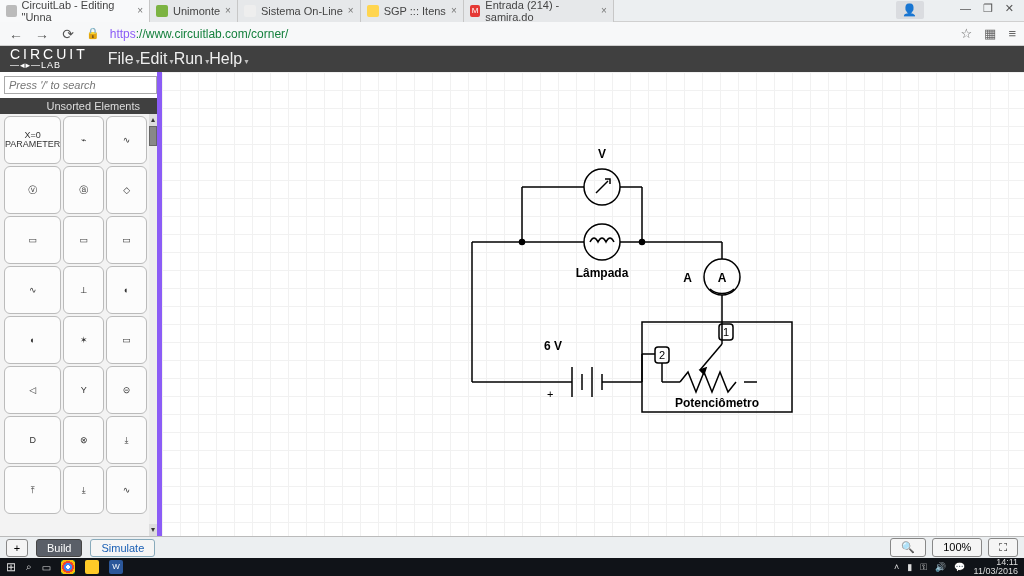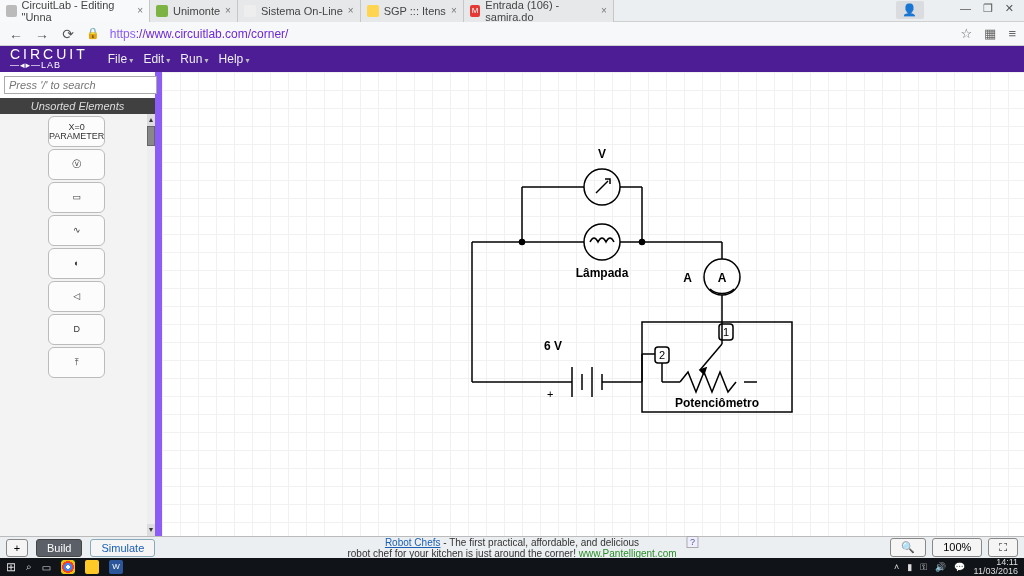--- a/index.html
+++ b/index.html
@@ -12,43 +12,43 @@
 .tab .close { color: #777; font-size: 10px; }
 .tab .fav { width: 12px; height: 12px; background: #bbb; border-radius: 2px; display:inline-block; }
 .win-controls { position: absolute; right: 0; top: 0; display: flex; gap: 12px; padding: 2px 10px; color: #555; font-size: 11px; }
 .win-user { position:absolute; right:100px; top:1px; width:28px; height:18px; background:#dadce0; border-radius:2px; display:flex; align-items:center; justify-content:center;}
 
 .addr-bar { height: 24px; display: flex; align-items: center; padding: 0 8px; gap: 10px; border-bottom: 1px solid #d0d0d0; background:#f7f8f9; }
 .nav-btn { color:#555; font-size:14px; width:16px; text-align:center; }
 .lock { color:#2a8e2a; font-size:11px; }
 .url { flex:1; font-size:12px; color:#333; }
 .url .proto { color:#8b5cf6; }
-.url .rest { color:#6d28d9; }
+.url .rest { color:#15803d; }
 .chrome-icons { display:flex; gap:12px; color:#666; font-size:13px; }
 
 
-.app-header { height: 26px; background: #4c1d95; color:#fff; display:flex; align-items:center; padding:0 10px; position:relative; }
+.app-header { height: 26px; background: #404040; color:#fff; display:flex; align-items:center; padding:0 10px; position:relative; }
 .logo { font-family: "Courier New", monospace; font-size: 14px; letter-spacing: 3px; line-height:10px; }
 .logo small{ letter-spacing:1px; font-size:9px; display:block;}
-.menu { display:flex; gap:10px; margin-left:20px; font-size:12px; }
+.menu { display:flex; margin-left:20px; font-size:16px; }
 .menu span { color:#eee; }
 .menu span::after { content:" \25BE"; font-size:8px; color:#bbb;}
 .app-status { position:absolute; right:10px; top:0; text-align:right; font-size:10px; line-height:12px; }
 .app-status .warn { color:#c99; }
 .app-status b { color:#fff; }
 
 
 .main { position:absolute; top:72px; bottom:40px; left:0; right:0; display:flex; }
-.sidebar { width:162px; border-right:7px solid #8b5cf6; display:flex; flex-direction:column; background:#f3f3f3;}
+.sidebar { width:162px; border-right:5px solid #8b5cf6; display:flex; flex-direction:column; background:#f3f3f3;}
 .search-row { display:flex; align-items:center; padding:4px; gap:4px; background:#fff; }
 .search-row input { flex:1; border:1px solid #aaa; padding:2px 4px; font-size:11px; color:#999; font-style:italic;}
 .search-row .x { font-size:12px; color:#555; width:14px; text-align:center;}
-.section-label { background:#404040; color:#ddd; font-style:italic; font-size:11px; text-align:center; padding:2px 17px;}
+.section-label { background:#404040; color:#ddd; font-size:11px; text-align:right; padding:2px 17px;}
 .palette { flex:1; overflow:hidden; padding:2px 10px 2px 4px; display:grid; grid-template-columns: repeat(3, 1fr); gap:2px; align-content:start; position:relative;}
-.palette .cell { border:1px solid #bbb; border-radius:6px; height:31px; background:#fcfcfc; display:flex; align-items:center; justify-content:center; font-size:9px; color:#333; text-align:center; line-height:9px;margin-left:44px;}
+.palette .cell { border:1px solid #bbb; border-radius:6px; height:48px; background:#fcfcfc; display:flex; align-items:center; justify-content:center; font-size:9px; color:#333; text-align:center; line-height:9px;}
 .scroll-stub { position:absolute; right:0; top:0; bottom:0; width:8px; background:#eee;}
 .scroll-thumb { position:absolute; right:0; top:0; width:8px; height:20px; background:#888; border:1px solid #666;}
 .scroll-arrow { position:absolute; right:0; width:8px; height:12px; background:#ddd; font-size:8px; text-align:center; line-height:12px; color:#333;}
 
 .canvas { flex:1; position:relative; background:#fff;
   background-image: linear-gradient(#f1f1f1 1px, transparent 1px), linear-gradient(90deg, #f1f1f1 1px, transparent 1px);
   background-size: 18px 18px;
 }
 .circuit { position:absolute; left:260px; top:60px; width:420px; height:360px; }
 .circuit svg { width:100%; height:100%; }
@@ -91,21 +91,21 @@
       <span>Sistema On-Line</span>
       <span class="close">×</span>
     </div>
   <div class="tab">
       <span class="fav" style="background:#ffd54f"></span>
       <span>SGP ::: Itens</span>
       <span class="close">×</span>
     </div>
   <div class="tab">
       <span class="fav" style="background:#e53935;color:#fff;font-size:8px;text-align:center;line-height:12px;">M</span>
-      <span>Entrada (106) - samira.do</span>
+      <span>Entrada (214) - samira.do</span>
       <span class="close">×</span>
     </div>
   <div class="win-user">👤</div>
   <div class="win-controls">
     <span>—</span>
     <span>❐</span>
     <span>✕</span>
   </div>
 </div>
 
@@ -252,25 +252,20 @@
         <text x="240" y="227" text-anchor="middle" class="lbl">2</text>
       </svg>
     </div>
   </div>
 </div>
 
 <div class="bottom">
   <div class="btn plus-btn">+</div>
   <div class="btn primary">Build</div>
   <div class="btn blue">Simulate</div>
-  <div class="ad">
-    <div><a>Robot Chefs</a><span> - The first practical, affordable, and delicious</span></div>
-    <div><span>robot chef for your kitchen is just around the corner!   </span><a style="color:#2a8e2a">www.Pantelligent.com</a></div>
-    <div class="q">?</div>
-  </div>
   <div class="zoom">
     <div class="btn">🔍</div>
     <div class="btn">100%</div>
     <div class="btn">⛶</div>
   </div>
 </div>
 
 <div class="taskbar">
   <span style="font-size:12px;">⊞</span>
   <span>⌕</span>

